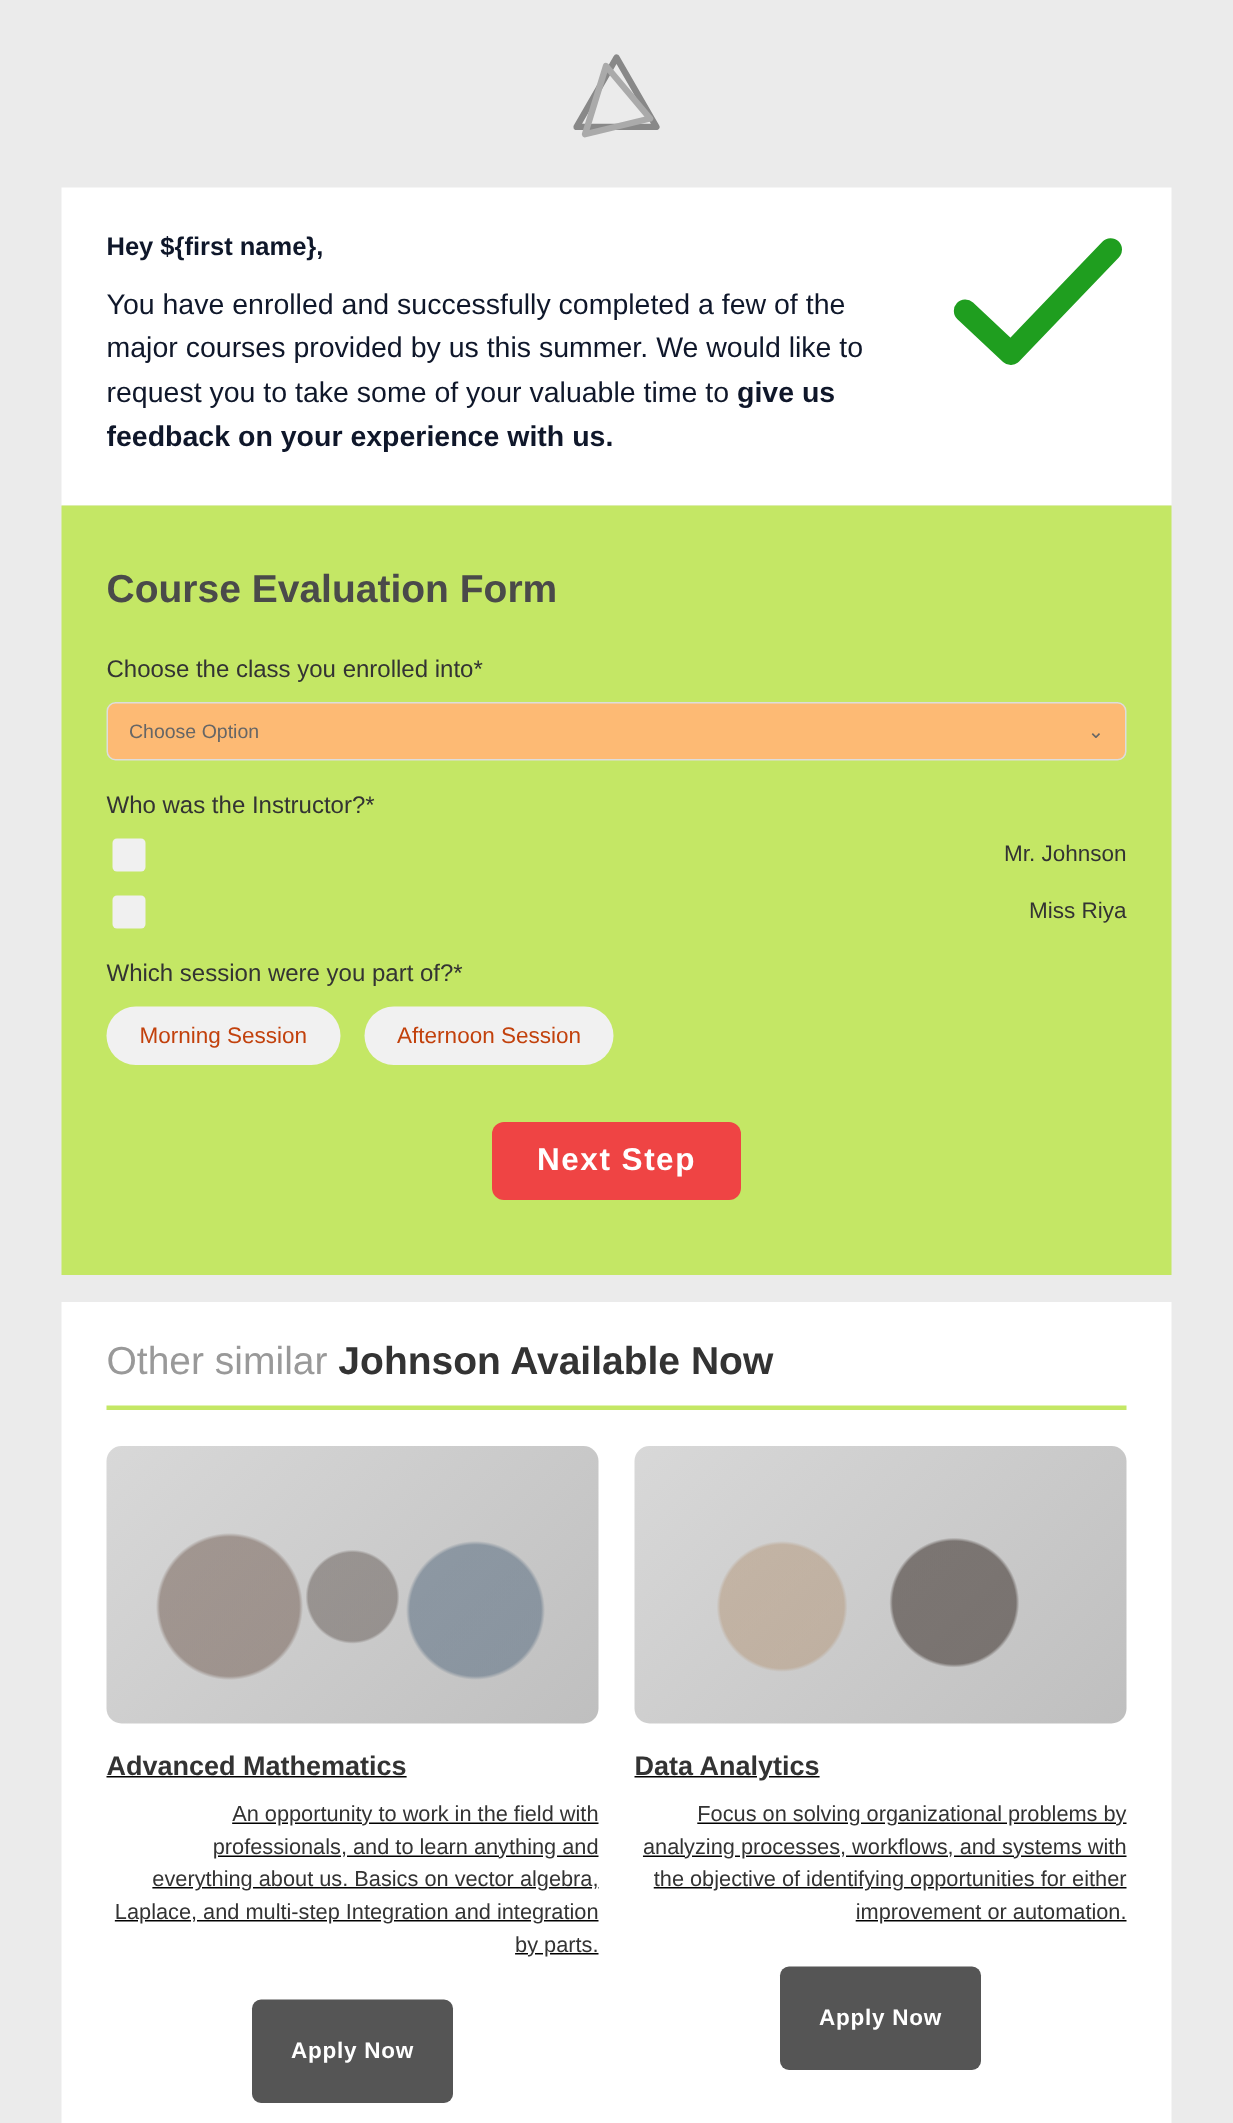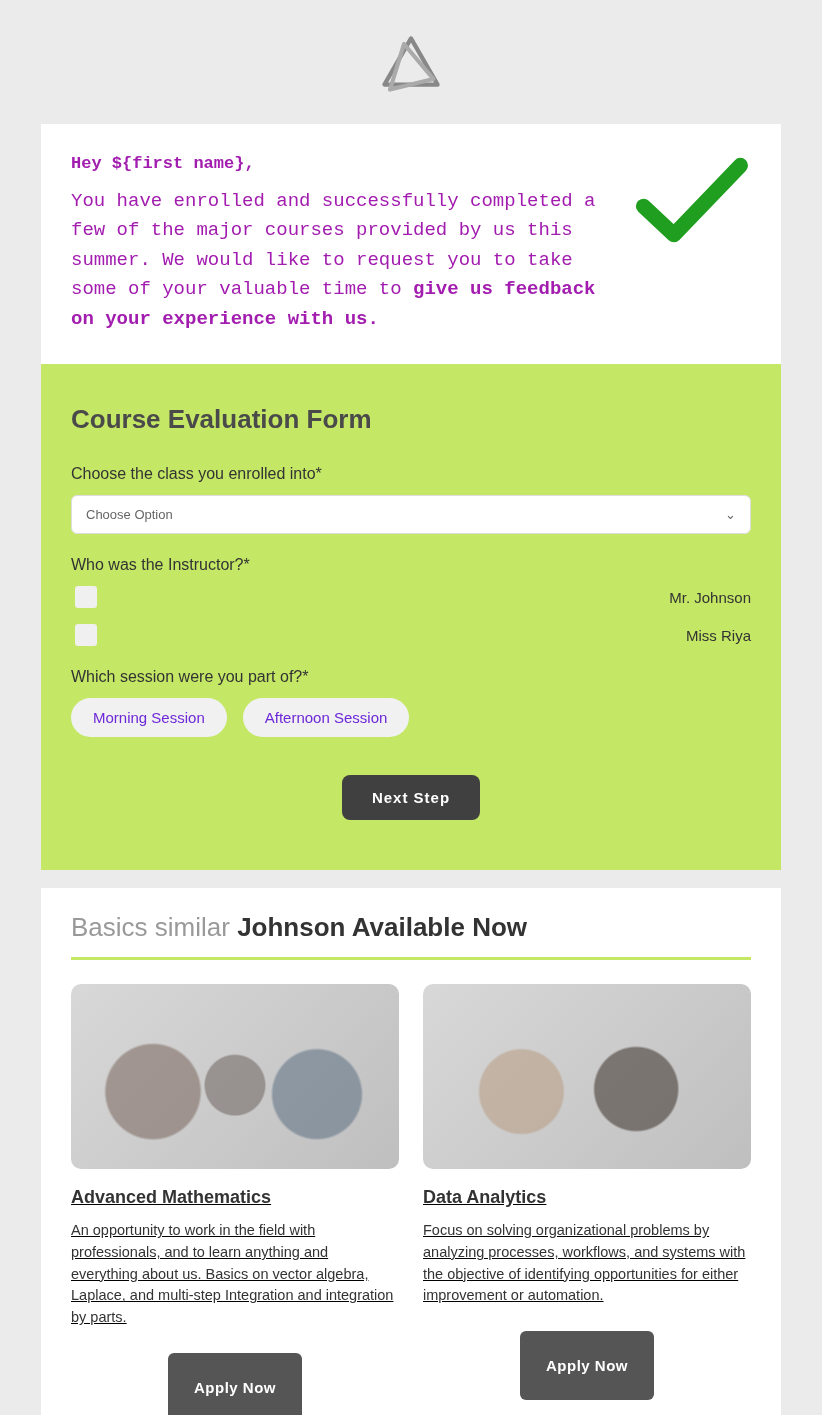--- a/index.html
+++ b/index.html
@@ -20,21 +20,21 @@
       padding: 30px 0 20px;
     }
     .logo-section svg { width: 70px; height: 70px; }
     .intro-card {
       background: #fff;
       padding: 30px 30px 30px 30px;
       display: flex;
       align-items: flex-start;
       gap: 20px;
     }
-    .intro-text { flex: 1; color: #a21caf; font-family: Liberation Mono, monospace; }
+    .intro-text { flex: 1; color: #0f172a; }
     .greeting { font-weight: bold; font-size: 17px; margin-bottom: 14px; }
     .intro-body { font-size: 19px; line-height: 1.55; }
     .intro-body .bold { font-weight: bold; }
     .check-icon { width: 120px; flex-shrink: 0; display:flex; align-items:center; justify-content:center;}
     .form-section {
       background: #c4e765;
       padding: 40px 30px 50px;
     }
     .form-title {
       text-align: left;
@@ -43,21 +43,21 @@
       color: #4a4a4a;
       margin-bottom: 30px;
     }
     .form-label {
       font-size: 16px;
       color: #333;
       margin-bottom: 12px;
     }
     .select-wrap {
       position: relative;
-      background: #ffffff;
+      background: #fdba74;
       border: 1px solid #ddd;
       border-radius: 6px;
       padding: 11px 14px;
       margin-bottom: 22px;
       display:flex;
       align-items:center;
       justify-content:space-between;
     }
     .select-wrap span { font-size: 13px; color: #666; }
     .chevron { font-size: 11px; color: #888; }
@@ -80,31 +80,31 @@
       display: flex;
       gap: 16px;
       margin-top: 12px;
       margin-bottom: 38px;
     }
     .pill {
       background: #f1f1f1;
       border-radius: 22px;
       padding: 11px 22px;
       font-size: 15px;
-      color: #6d28d9;
+      color: #c2410c;
       cursor: pointer;
     }
     .next-btn-wrap { text-align: center; }
     .next-btn {
-      background: #404040;
+      background: #ef4444;
       color: #fff;
       border: none;
       border-radius: 8px;
       padding: 14px 30px;
-      font-size: 15px;
+      font-size: 21px;
       font-weight: bold;
       letter-spacing: 1px;
       cursor: pointer;
     }
     .courses-section {
       background: #fff;
       margin-top: 18px;
       padding: 24px 30px 40px;
     }
     .courses-heading {
@@ -138,20 +138,21 @@
       font-size: 18px;
       font-weight: bold;
       color: #333;
       margin-bottom: 12px;
     }
     .course-desc {
       font-size: 14.5px;
       line-height: 1.5;
       color: #333;
       margin-bottom: 24px;
+      text-align: right;
     }
     .apply-wrap { text-align: center; }
     .apply-btn {
       background: #555;
       color: #fff;
       border: none;
       border-radius: 6px;
       padding: 26px 26px;
       font-size: 15px;
       font-weight: bold;
@@ -226,21 +227,21 @@
       <div class="pill">Afternoon Session</div>
     </div>
 
     <div class="next-btn-wrap">
       <button class="next-btn">Next Step</button>
     </div>
   </div>
 
   <div class="courses-section">
     <div class="courses-heading">
-      <span class="light">Basics similar </span><span class="bold">Johnson Available Now</span>
+      <span class="light">Other similar </span><span class="bold">Johnson Available Now</span>
     </div>
     <div class="divider"></div>
 
     <div class="course-grid">
       <div class="course-card">
         <div class="course-img">
             <div class="silhouette"></div>
           </div>
         <div class="course-title">Advanced Mathematics</div>
         <div class="course-desc">An opportunity to work in the field with professionals, and to learn anything and everything about us. Basics on vector algebra, Laplace, and multi-step Integration and integration by parts.</div>

